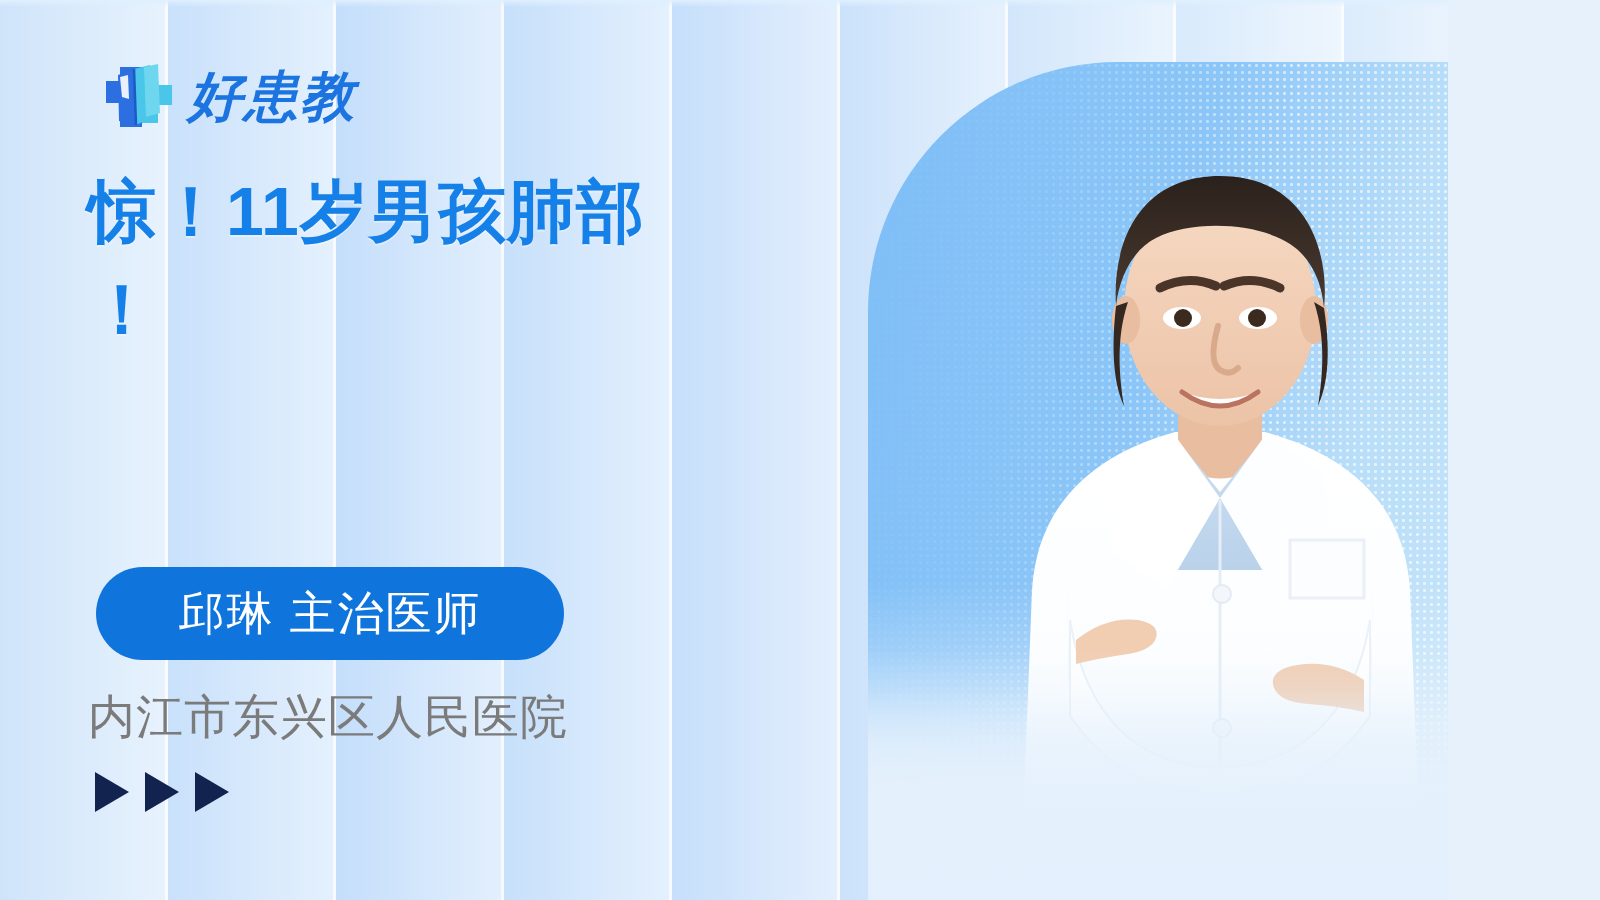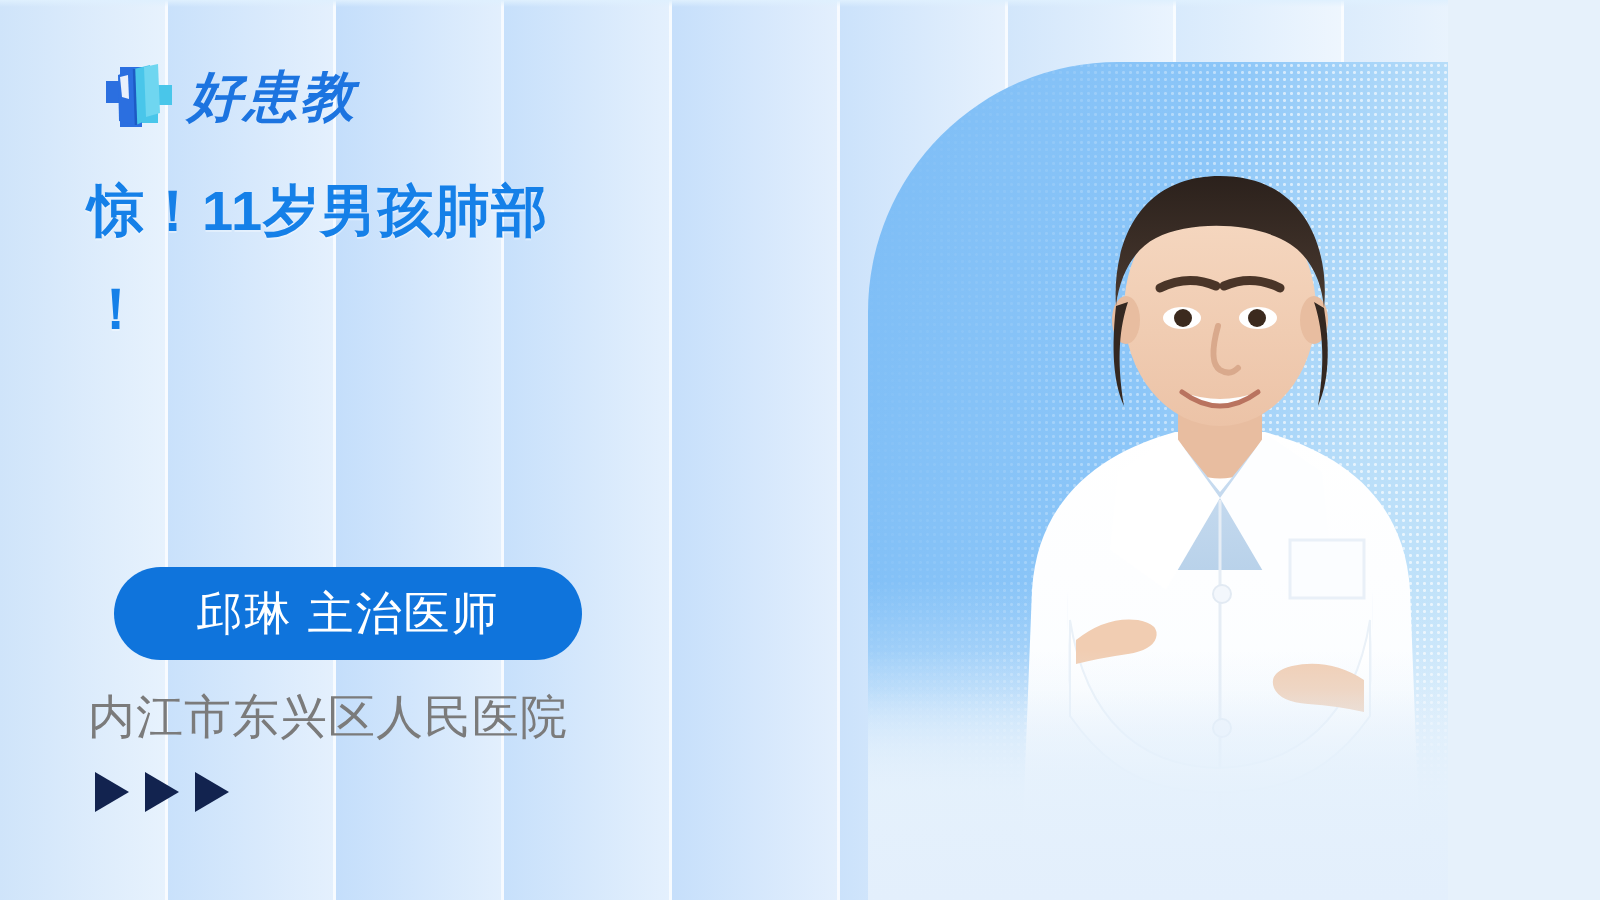--- a/index.html
+++ b/index.html
@@ -79,30 +79,30 @@
     font-size:54px;font-weight:bold;letter-spacing:2px;
     color:#1c74e0;font-family:"DejaVu Sans","Liberation Sans",sans-serif;
     font-style:italic;
     line-height:1;
   }
 
   
   .headline{
     position:absolute;left:88px;top:162px;width:800px;
     color:#1580e8;
-    font-size:56px;line-height:98px;font-weight:bold;
+    font-size:68px;line-height:98px;font-weight:bold;
     letter-spacing:1px;
     font-family:"Liberation Sans","DejaVu Sans",sans-serif;
     text-shadow:0 2px 0 rgba(255,255,255,.35);
   }
   .headline div{white-space:nowrap;}
 
   
   .badge{
-    position:absolute;left:114px;top:567px;
+    position:absolute;left:96px;top:567px;
     height:93px;min-width:468px;box-sizing:border-box;
     display:flex;align-items:center;justify-content:center;
     padding:0 46px;
     background:#0f74dc;border-radius:48px;
     color:#fff;font-size:46px;font-weight:500;letter-spacing:2px;
   }
   .hospital{
     position:absolute;left:88px;top:686px;
     color:#7b7b7b;font-size:47px;letter-spacing:1px;font-weight:400;text-align:right;
   }

